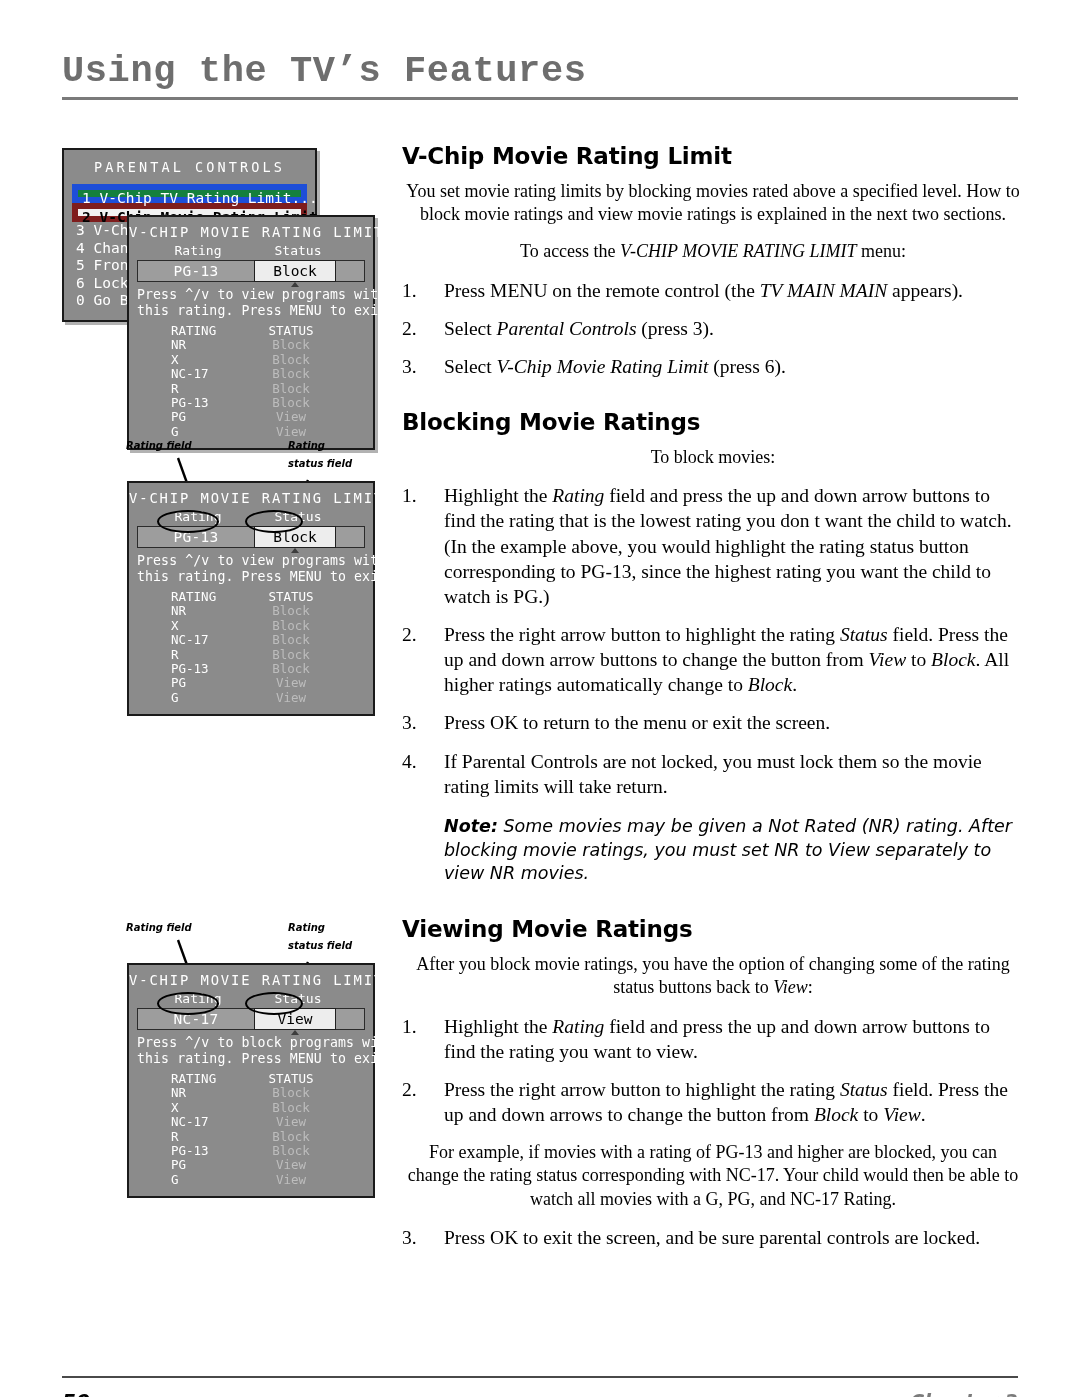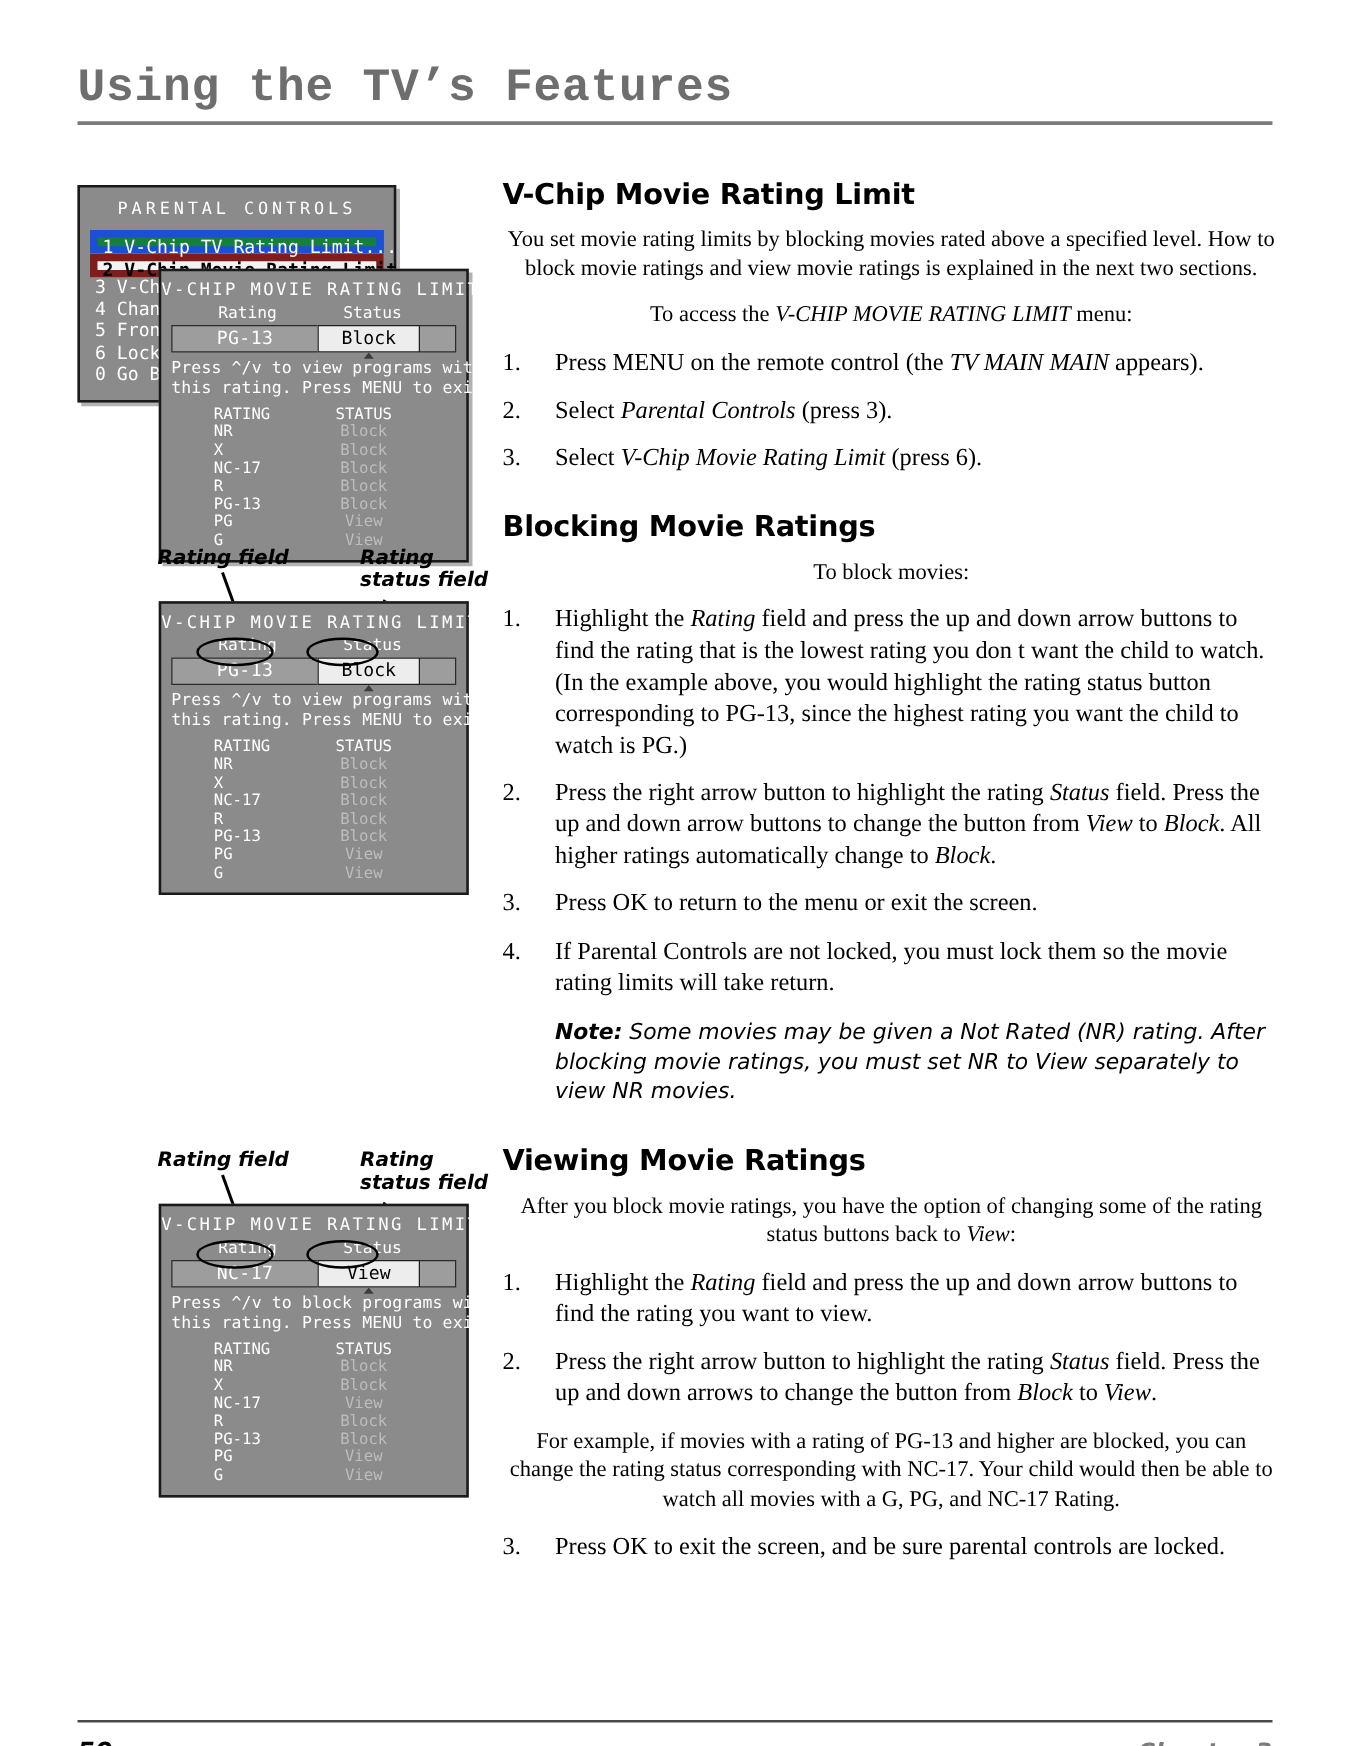--- a/index.html
+++ b/index.html
@@ -230,21 +230,21 @@
   #vcp-overlay { left: 127px; top: 215px; }
   #vcp-second  { left: 127px; top: 481px; }
   #vcp-third   { left: 127px; top: 963px; }
 
   
   .callout {
     position: absolute;
     font-family: "DejaVu Sans", sans-serif;
     font-weight: bold;
     font-style: italic;
-    font-size: 16px;
+    font-size: 10px;
     line-height: 18px;
     color: #000;
     white-space: pre-line;
   }
   .leader { position: absolute; }
   .ellipse {
     position: absolute;
     border: 2px solid #000;
     border-radius: 50%;
     pointer-events: none;

